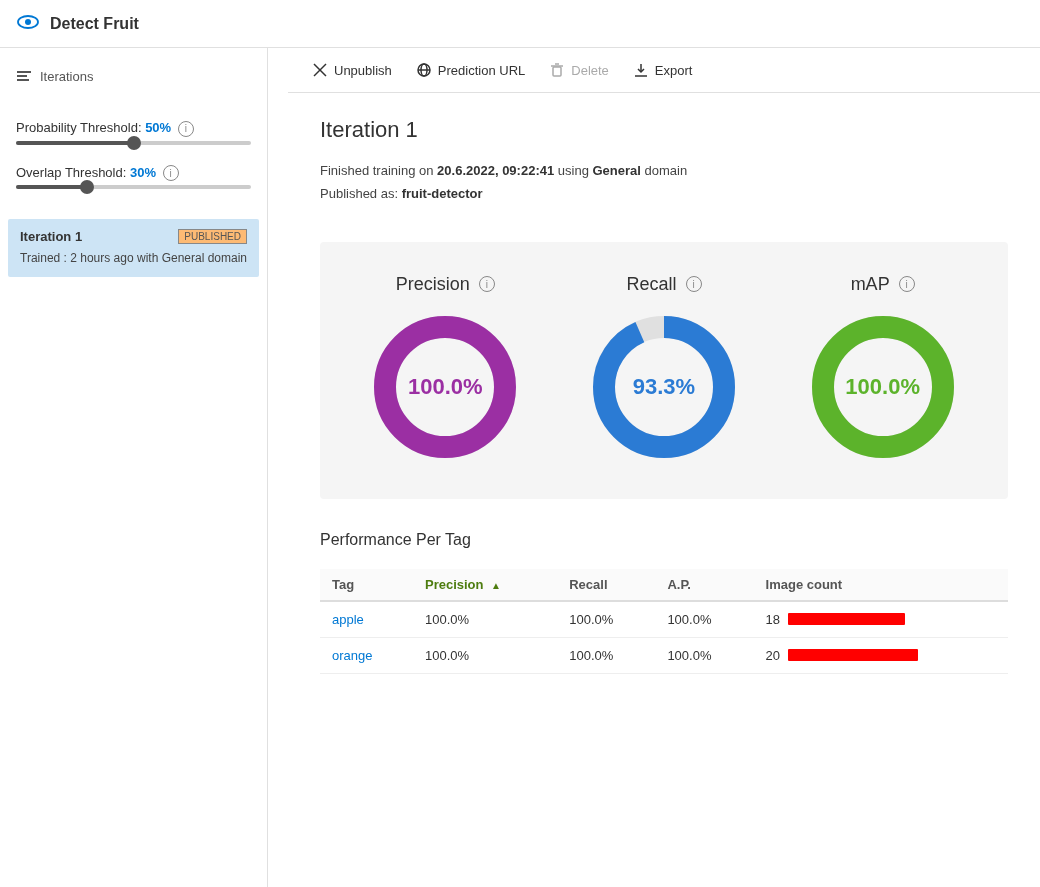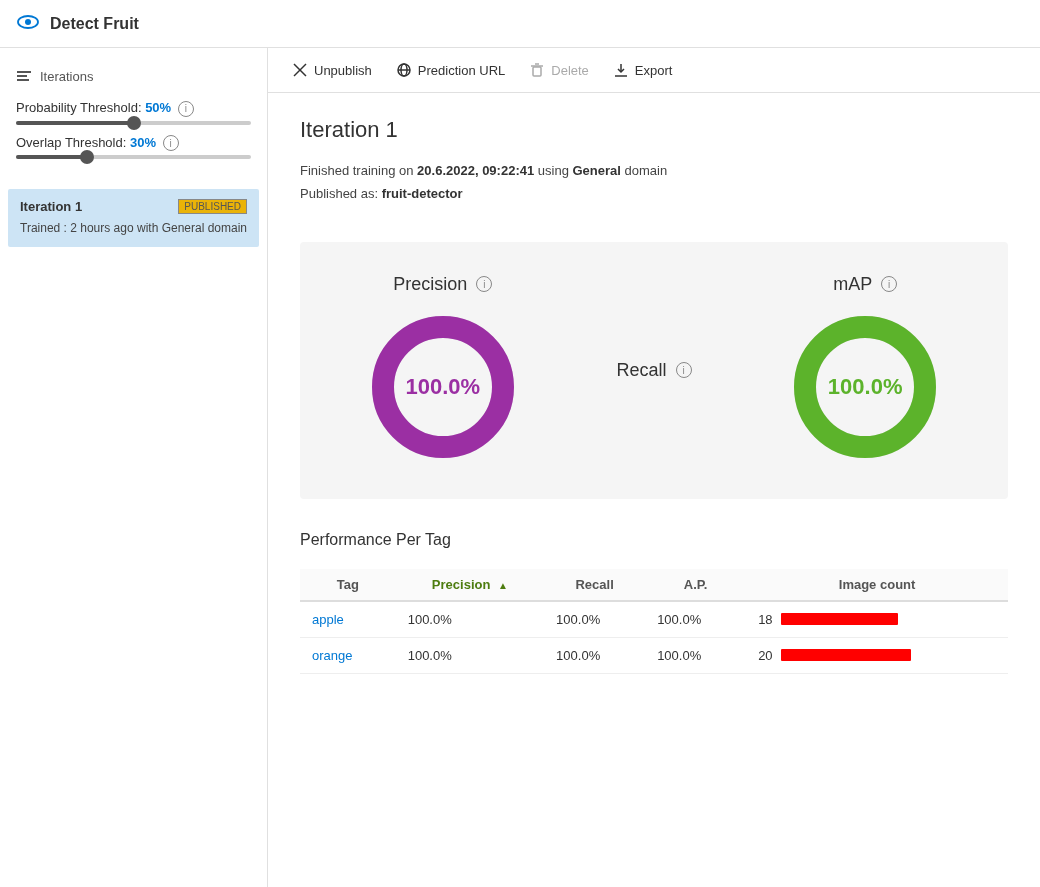--- a/index.html
+++ b/index.html
@@ -4,37 +4,37 @@
   <style>
     * { box-sizing: border-box; margin: 0; padding: 0; }
     body { font-family: 'Segoe UI', Arial, sans-serif; font-size: 14px; color: #333; background: #fff; width: 1040px; height: 887px; overflow: hidden; }
 
     
     .header { display: flex; align-items: center; height: 48px; border-bottom: 1px solid #e0e0e0; padding: 0 16px; gap: 10px; }
     .header-icon { color: #0078d4; }
     .header-title { font-size: 16px; font-weight: 600; color: #333; }
 
     
-    .layout { display: flex; height: calc(887px - 48px); }
+    .layout { display: flex; height: calc(887px - 48px); gap: 20px; }
 
     
     .sidebar { width: 268px; border-right: 1px solid #e0e0e0; padding: 12px 0; background: #fff; }
     .sidebar-section-header { display: flex; align-items: center; gap: 8px; padding: 8px 16px; font-size: 13px; color: #555; }
     .sidebar-thresholds { padding: 8px 16px; }
     .threshold-row { margin-bottom: 10px; }
-    .threshold-label { font-size: 13px; color: #333; margin-bottom: 4px; }
+    .threshold-label { font-size: 13px; color: #333; margin-bottom: 4px; margin-top: 20px; }
     .threshold-label span.val { color: #0078d4; font-weight: 600; }
     .info-icon { display: inline-flex; align-items: center; justify-content: center; width: 16px; height: 16px; border: 1px solid #888; border-radius: 50%; font-size: 10px; color: #888; cursor: pointer; margin-left: 3px; }
     .slider-track { width: 100%; height: 4px; background: #ccc; border-radius: 2px; position: relative; margin-top: 4px; }
     .slider-fill { height: 4px; background: #555; border-radius: 2px; }
     .slider-thumb { width: 14px; height: 14px; background: #555; border-radius: 50%; position: absolute; top: -5px; cursor: pointer; }
     .iteration-item { margin: 12px 8px 0 8px; padding: 10px 12px; background: #cde4f5; border-radius: 2px; cursor: pointer; }
     .iteration-item-header { display: flex; justify-content: space-between; align-items: center; margin-bottom: 6px; }
     .iteration-name { font-weight: 600; font-size: 13px; }
-    .published-badge { font-size: 10px; border: 1px solid #888; padding: 1px 5px; color: #555; background: #eab308; }
+    .published-badge { font-size: 10px; border: 1px solid #888; padding: 1px 5px; color: #555; background: #fdba74; }
     .iteration-desc { font-size: 12px; color: #444; line-height: 1.4; }
 
     
     .main { flex: 1; overflow-y: auto; }
 
     
     .toolbar { display: flex; gap: 24px; padding: 10px 24px; border-bottom: 1px solid #e0e0e0; }
     .toolbar-btn { display: flex; align-items: center; gap: 6px; font-size: 13px; color: #333; cursor: pointer; background: none; border: none; padding: 4px 0; }
     .toolbar-btn.disabled { color: #aaa; cursor: default; }
     .toolbar-btn svg { width: 16px; height: 16px; }
@@ -51,21 +51,21 @@
     .metric-label { font-size: 18px; font-weight: 400; color: #333; display: flex; align-items: center; gap: 6px; }
 
     
     .donut-container { position: relative; width: 160px; height: 160px; }
     .donut-container svg { width: 160px; height: 160px; }
     .donut-value { position: absolute; top: 50%; left: 50%; transform: translate(-50%, -50%); font-size: 22px; font-weight: 600; }
 
     
     .perf-section-title { font-size: 16px; font-weight: 400; margin-bottom: 20px; }
     .perf-table { width: 100%; border-collapse: collapse; }
-    .perf-table th { text-align: center; font-size: 13px; font-weight: 600; color: #555; padding: 8px 12px; border-bottom: 2px solid #ddd; background: #fafafa; margin-top: 15px; }
+    .perf-table th { text-align: left; font-size: 13px; font-weight: 600; color: #555; padding: 8px 12px; border-bottom: 2px solid #ddd; background: #fafafa; margin-top: 15px; }
     .perf-table td { padding: 10px 12px; font-size: 13px; border-bottom: 1px solid #eee; }
     .perf-table td.tag-cell { color: #0078d4; cursor: pointer; }
     .perf-table th.sorted { color: #4d7c0f; }
     .sort-icon { display: inline-block; margin-left: 4px; font-size: 10px; }
     .bar-cell { display: flex; align-items: center; gap: 8px; }
     .bar { height: 12px; background: red; border-radius: 1px; }
   </style>
 </head>
 <body>
 
@@ -186,20 +186,27 @@
               <circle cx="80" cy="80" r="60" fill="none" stroke="#9b2fa3" stroke-width="22" stroke-dasharray="376.99 376.99" stroke-dashoffset="0" transform="rotate(-90 80 80)"></circle>
             </svg>
             <div class="donut-value" style="color:#9b2fa3">100.0%</div>
           </div>
         </div>
 
         <div class="metric">
           <div class="metric-label">
             <span>Recall</span>
             <span class="info-icon">i</span>
+          </div>
+          <div class="donut-container">
+            <svg viewBox="0 0 160 160">
+              <circle cx="80" cy="80" r="60" fill="none" stroke="#e0e0e0" stroke-width="22"></circle>
+              <circle cx="80" cy="80" r="60" fill="none" stroke="#2b7bd4" stroke-width="22" stroke-dasharray="351.55 376.99" stroke-dashoffset="0" transform="rotate(-90 80 80)"></circle>
+            </svg>
+            <div class="donut-value" style="color:#2b7bd4">93.3%</div>
           </div>
         </div>
 
         <div class="metric">
           <div class="metric-label">
             <span>mAP</span>
             <span class="info-icon">i</span>
           </div>
           <div class="donut-container">
             <svg viewBox="0 0 160 160">

